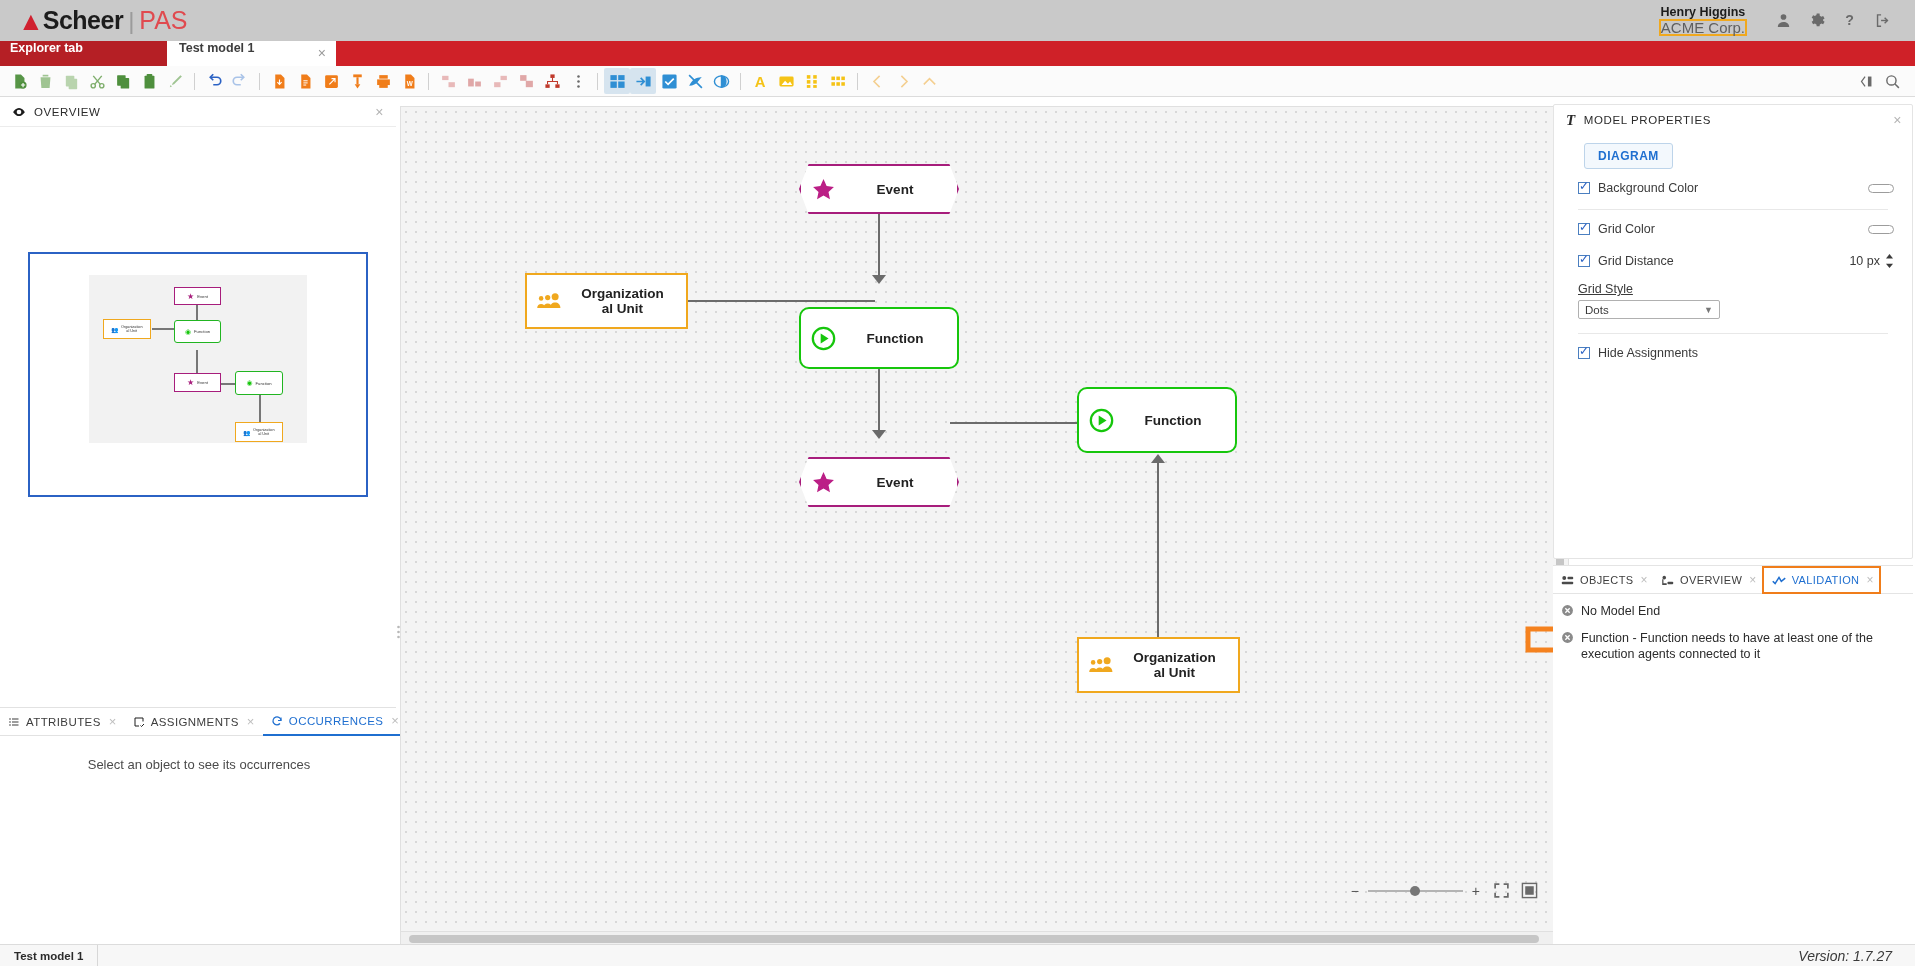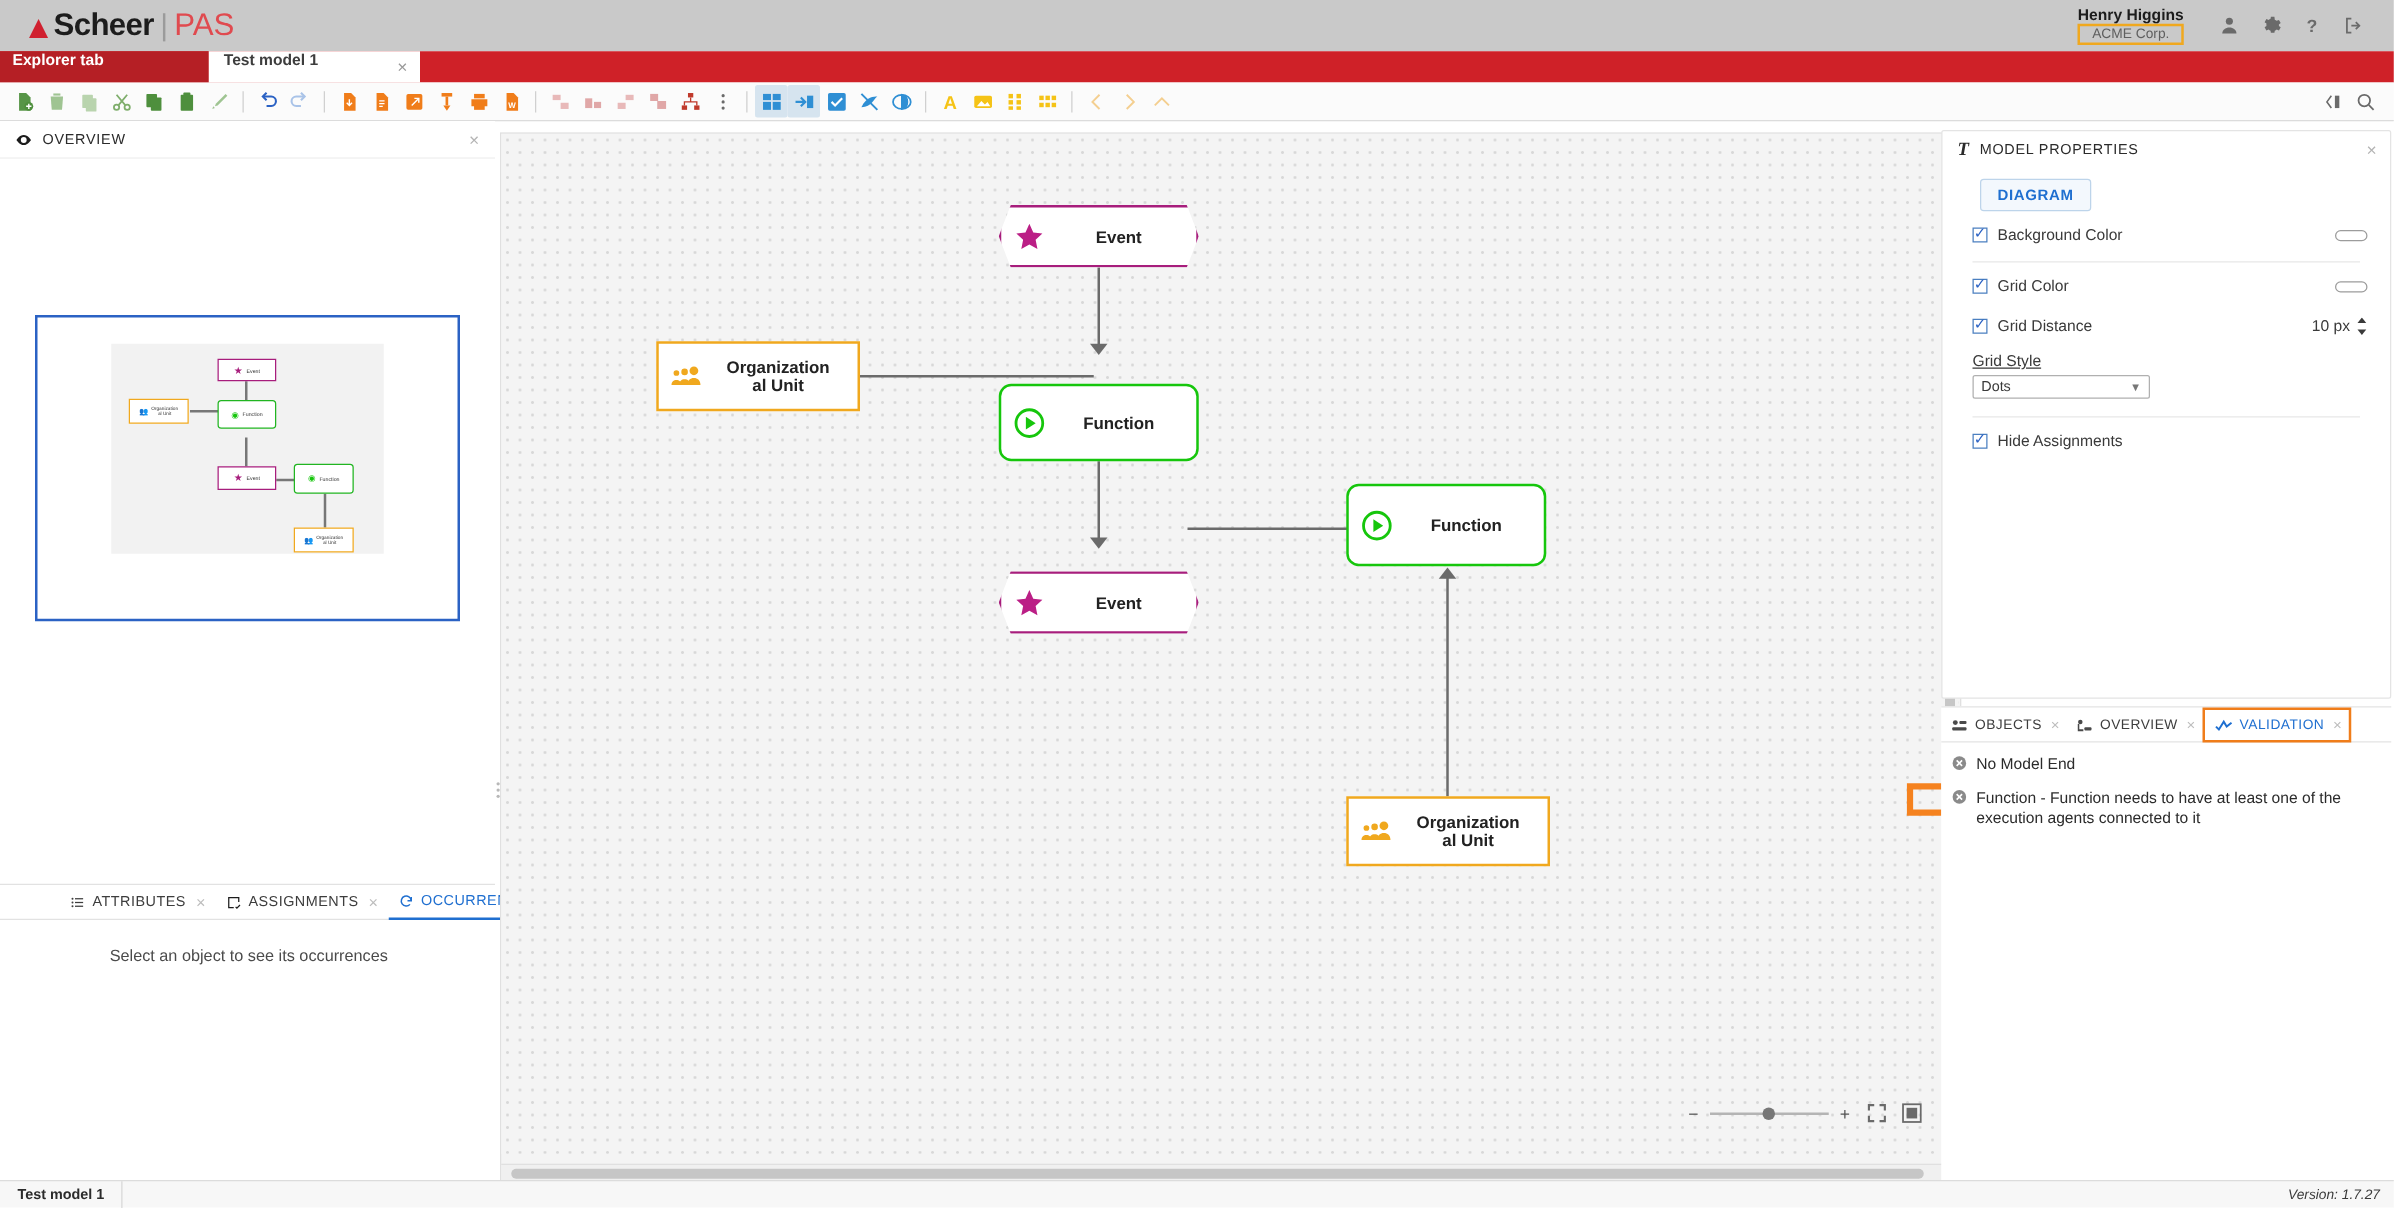--- a/index.html
+++ b/index.html
@@ -20,21 +20,21 @@
   #logo .mark {
     color: #d0202f; font-size: 26px; font-weight: bold; line-height: 1;
     letter-spacing: -2px; margin-right: 1px;
   }
   #logo .scheer { color: #1c1c1c; font-size: 25px; font-weight: bold; letter-spacing: -0.5px; }
   #logo .bar { color: #9b9b9b; font-size: 24px; margin: 0 5px; font-weight: 300;}
   #logo .pas { color: #e04a4f; font-size: 25px; font-weight: 300; letter-spacing: 0px;}
   #userbox { display: flex; align-items: center; margin-right: 16px; }
   #userinfo { text-align: center; margin-right: 20px; }
   #userinfo .name { font-size: 12.5px; font-weight: bold; color: #1c1c1c; line-height: 14px;}
-  #userinfo .org  { font-size: 11px; color: #5f5f5f; line-height: 13px;}
+  #userinfo .org  { font-size: 15px; color: #5f5f5f; line-height: 13px;}
   #userbox .ticon { margin: 0 8px; color: #6a6a6a; display:flex; align-items:center;}
   
   #tabbar {
     position: absolute; left: 0; top: 41px; width: 1915px; height: 25px;
     background: #cf2128;
   }
   .tab {
     position: absolute; top: 0; height: 25px;
     display: flex; align-items: flex-start; font-size: 12.5px; font-weight: bold;
   }
@@ -77,21 +77,21 @@
   .mm-node { position: absolute; font-size: 4.2px; color: #333; text-align: center;
              display: flex; align-items: center; justify-content: center; background: #fff; }
   .mm-evt { border: 0.7px solid #a71d7c; }
   .mm-fn  { border: 0.7px solid #21b521; border-radius: 3px; }
   .mm-org { border: 0.7px solid #f0a81e; }
   .mm-line { position: absolute; background: #777; }
   
   #lb-tabs {
     position: absolute; left: 0; top: 610px; width: 396px; height: 29px;
     border-top: 1px solid #e2e2e2; border-bottom: 1px solid #e2e2e2;
-    display: flex; align-items: center; background: #fff; padding-left: 48px;
+    display: flex; align-items: center; background: #fff;
   }
   .lbtab { display: flex; align-items: center; height: 29px; font-size: 11.5px;
            color: #3d3d3d; letter-spacing: .4px; padding: 0 2px 0 8px; cursor:pointer;}
   .lbtab.active { color: #1f6fd0; border-bottom: 2px solid #1f6fd0; }
   .lbtab .x { color: #bdbdbd; font-size: 13px; margin: 0 6px 0 8px; }
   #lb-empty { position: absolute; left: 1px; top: 660px; width: 396px;
               text-align: center; font-size: 13px; color: #4b4b4b; }
   
   #canvas-wrap {
     position: absolute; left: 400px; top: 106px; width: 1169px; height: 840px;
@@ -159,22 +159,22 @@
   .vtab.active { color: #1f6fd0; }
   #vtab-validation-wrap { border: 2px solid #f07d1a; height: 28px; display: flex; align-items: center; }
   .val-item { display: flex; align-items: flex-start; font-size: 12.5px; color: #2b2b2b;
               margin: 9px 18px 0 8px; line-height: 16px; }
   .val-item .errico { flex: none; margin-right: 7px; margin-top: 1px; }
   
   #statusbar { position: absolute; left: 0; bottom: 0; width: 1915px; height: 22px;
                background: #f7f7f7; border-top: 1px solid #dcdcdc; display: flex; align-items: center; }
   #status-left { font-size: 11.5px; font-weight: bold; color: #2b2b2b; padding: 0 14px;
                  border-right: 1px solid #d7d7d7; height: 22px; display: flex; align-items: center;}
-  #status-right { margin-left: auto; font-size: 11px; font-style: italic; color: #3a3a3a;
-                  padding-right: 11px; }
+  #status-right { margin-left: auto; font-size: 14px; font-style: italic; color: #3a3a3a;
+                  padding-right: 23px; }
   #splitter-h { position:absolute; left:396px; top:520px; width:5px; height:30px; }
   #splitter-b { position:absolute; left:940px; top:938px; width:24px; height:6px; color:#b0b0b0;
                 font-size:11px; text-align:center;}
 </style>
 </head>
 <body>
 
 <div id="topbar">
   <div id="logo">
     <span class="mark">▲</span>

